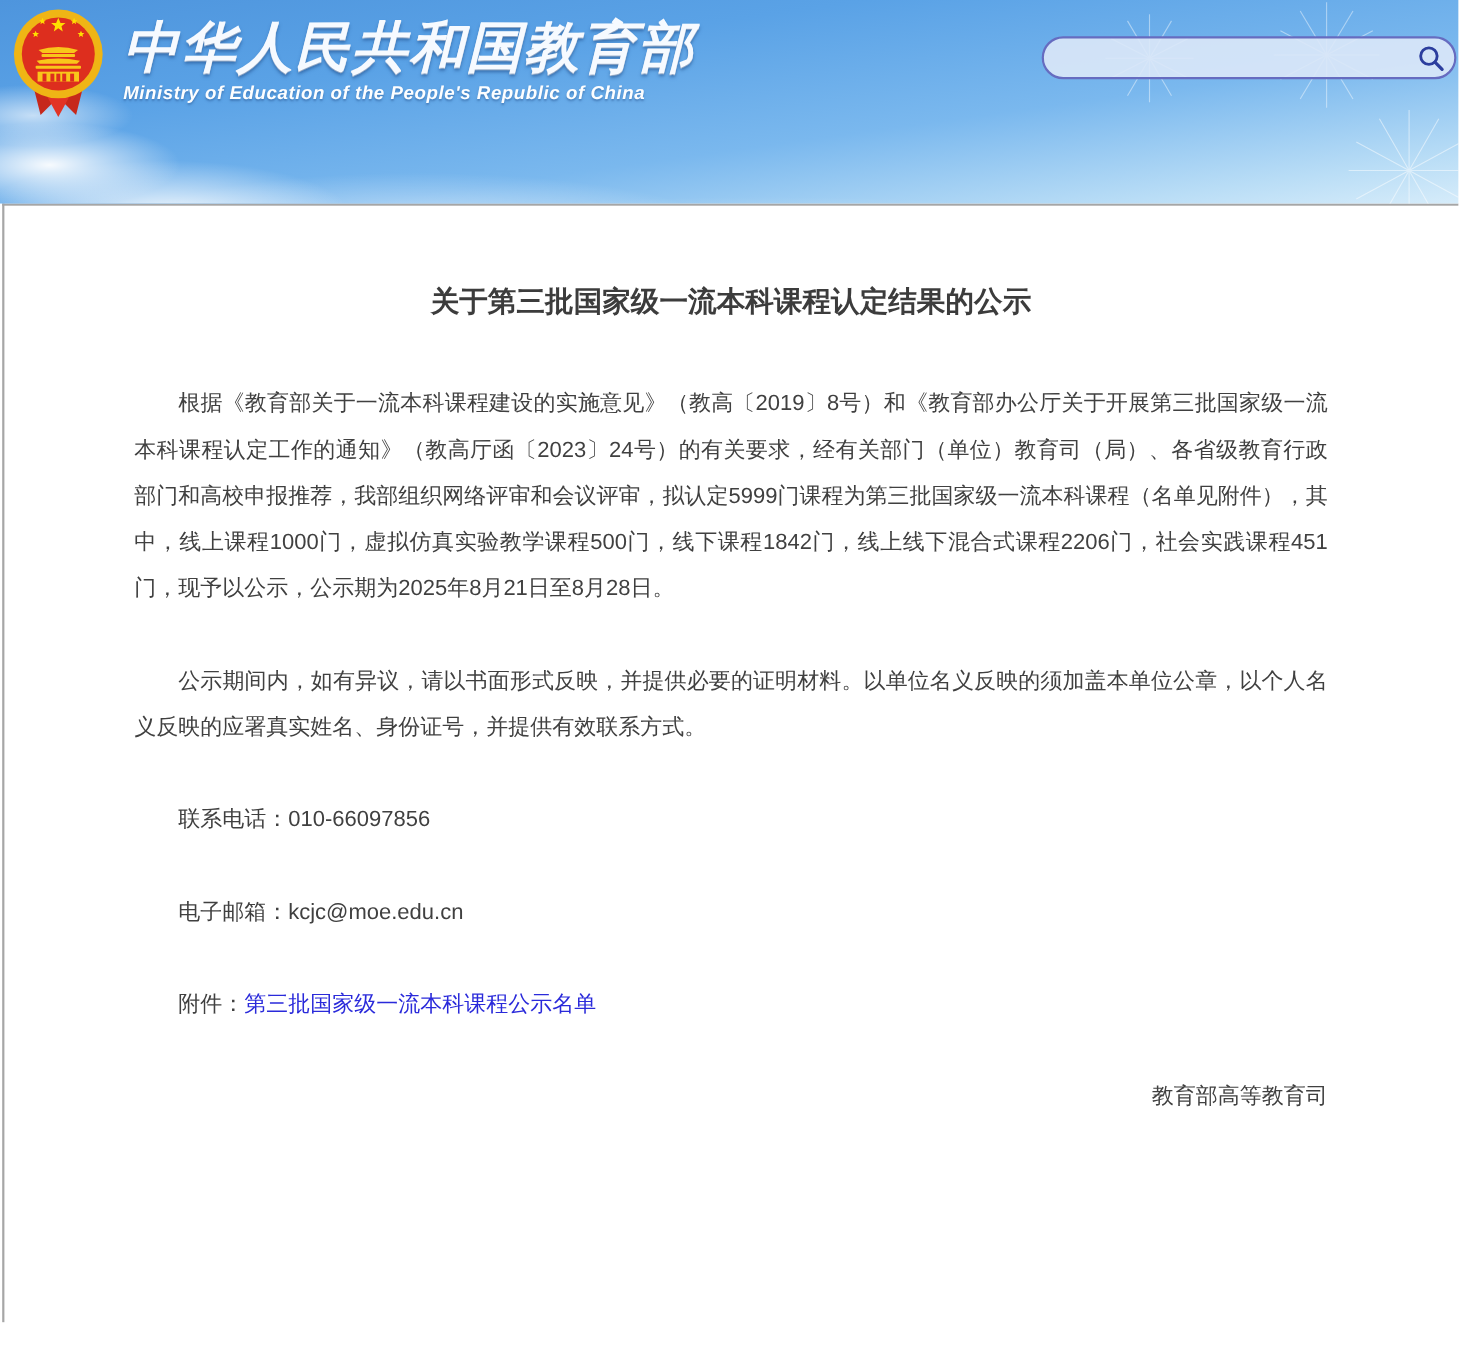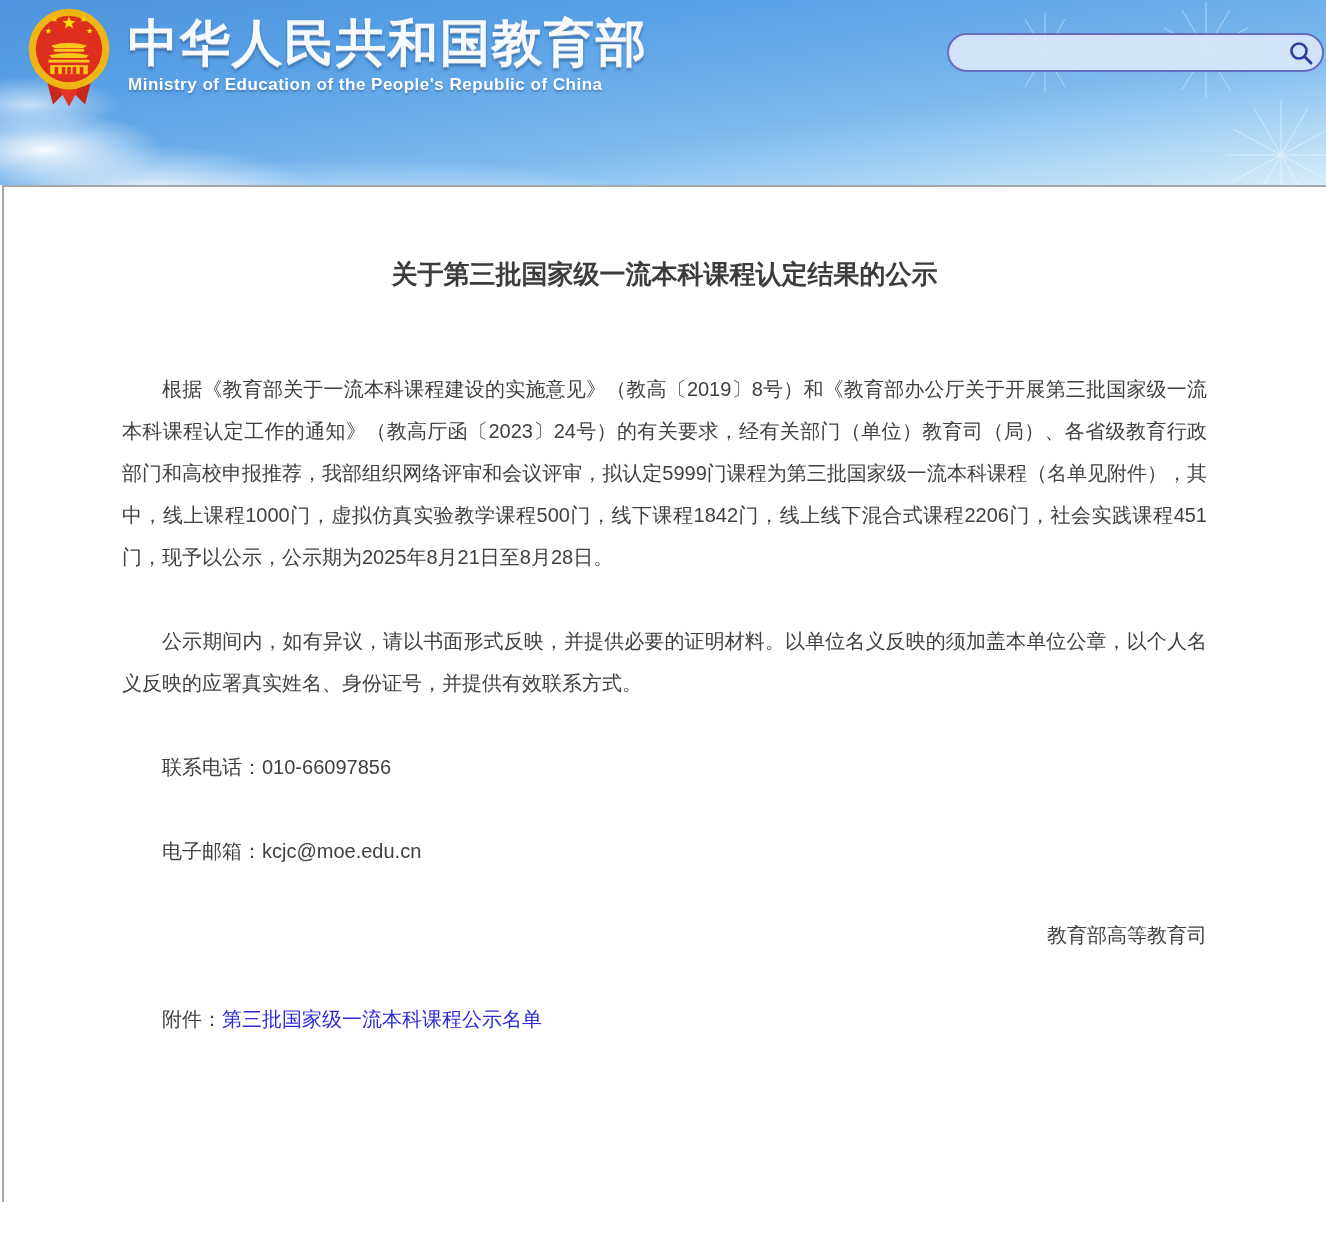--- a/index.html
+++ b/index.html
@@ -20,21 +20,21 @@
     position:absolute; inset:0; pointer-events:none;
     background:
       radial-gradient(ellipse 170px 55px at 45px 150px, rgba(255,255,255,.95), rgba(255,255,255,0) 70%),
       radial-gradient(ellipse 240px 70px at 150px 195px, rgba(255,255,255,.9), rgba(255,255,255,0) 70%),
       radial-gradient(ellipse 420px 90px at 380px 220px, rgba(255,255,255,.7), rgba(255,255,255,0) 70%),
       radial-gradient(ellipse 700px 80px at 700px 235px, rgba(255,255,255,.55), rgba(255,255,255,0) 70%),
       radial-gradient(ellipse 130px 40px at 30px 105px, rgba(255,255,255,.65), rgba(255,255,255,0) 70%);
   }
   .dandelion { position:absolute; pointer-events:none; opacity:.55; }
   .dandelion line { stroke:#ffffff; stroke-width:1; }
-  .header-left { position:absolute; left:24px; top:6px; display:flex; align-items:flex-start; }
+  .header-left { position:absolute; left:8px; top:6px; display:flex; align-items:flex-start;font-style:italic; }
   .emblem { width:90px; height:104px; flex:0 0 auto; }
   .titles { margin-left:14px; padding-top:10px; }
   .site-title {
     font-size:50px; font-weight:700; letter-spacing:2px; color:#f6faff;
     text-shadow:0 3px 3px rgba(25,70,130,.55), 0 1px 0 #ffffff;
     line-height:1.1; white-space:nowrap;
   }
   .site-subtitle {
     margin-top:4px; font-size:17px; font-weight:700; letter-spacing:.5px; color:#fdfeff;
     text-shadow:0 2px 2px rgba(35,80,140,.5); white-space:nowrap;
@@ -74,21 +74,21 @@
   
   .content-box {
     margin-left:2px;
     min-height:1017px;
     background:#ffffff;
     border-top:2px solid #a6a6a6;
     border-left:2px solid #a6a6a6;
     padding:0 119px 60px 118px;
   }
   .doc-title {
-    margin:70px 0 76px; text-align:center;
+    margin:70px 0 54px; text-align:center;
     font-size:26px; font-weight:700; color:#3c3c3c;
   }
   .doc-para {
     font-size:20px; line-height:42px; color:#404040;
     margin:42px 0; text-indent:2em; text-align:justify;
   }
   .attachment-row { text-align:left; }
   .attachment-link { color:#2a2ada; text-decoration:none; }
   .signature, .date { text-align:right; text-indent:0; }
 </style>
@@ -204,18 +204,18 @@
 
   <main class="content-box">
     <h1 class="doc-title">关于第三批国家级一流本科课程认定结果的公示</h1>
 
     <p class="doc-para">根据《教育部关于一流本科课程建设的实施意见》（教高〔2019〕8号）和《教育部办公厅关于开展第三批国家级一流本科课程认定工作的通知》（教高厅函〔2023〕24号）的有关要求，经有关部门（单位）教育司（局）、各省级教育行政部门和高校申报推荐，我部组织网络评审和会议评审，拟认定5999门课程为第三批国家级一流本科课程（名单见附件），其中，线上课程1000门，虚拟仿真实验教学课程500门，线下课程1842门，线上线下混合式课程2206门，社会实践课程451门，现予以公示，公示期为2025年8月21日至8月28日。</p>
     <p class="doc-para">公示期间内，如有异议，请以书面形式反映，并提供必要的证明材料。以单位名义反映的须加盖本单位公章，以个人名义反映的应署真实姓名、身份证号，并提供有效联系方式。</p>
 
     <p class="doc-para">联系电话：010-66097856</p>
     <p class="doc-para">电子邮箱：kcjc@moe.edu.cn</p>
 
+    <p class="doc-para attachment-row"><span>附件：</span><a href="#" class="attachment-link">第三批国家级一流本科课程公示名单</a></p>
+
     <p class="doc-para signature">教育部高等教育司</p>
-
-    <p class="doc-para attachment-row"><span>附件：</span><a href="#" class="attachment-link">第三批国家级一流本科课程公示名单</a></p>
   </main>
 
 </div>
 
 </body></html>

